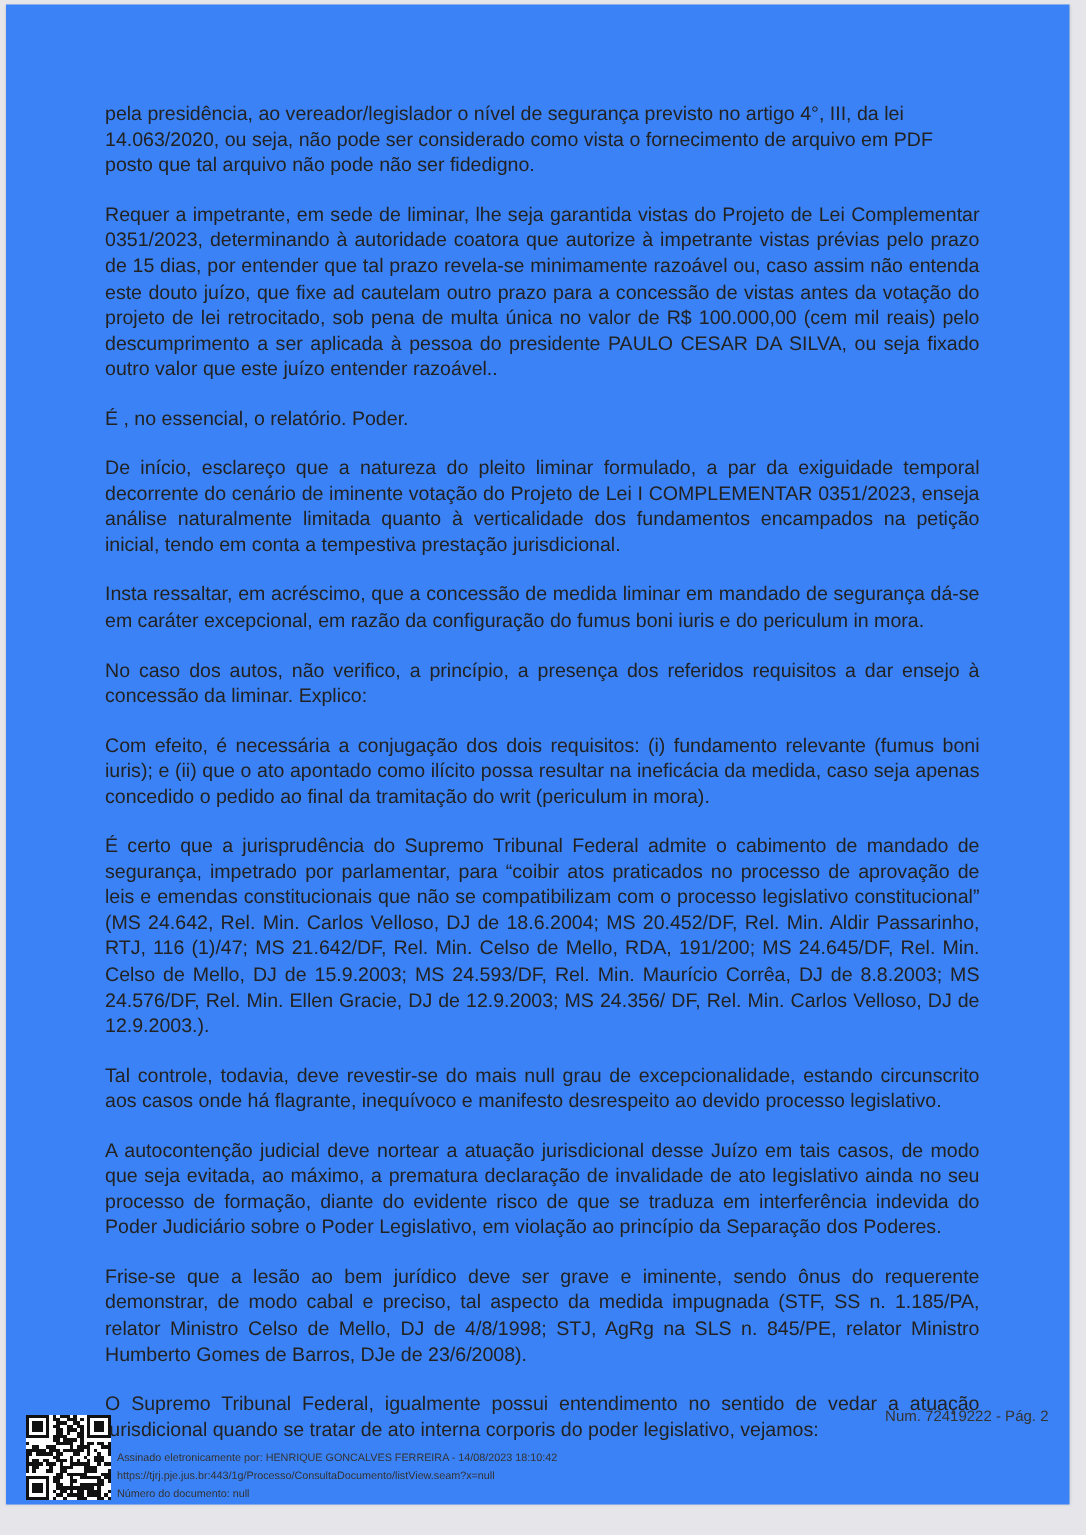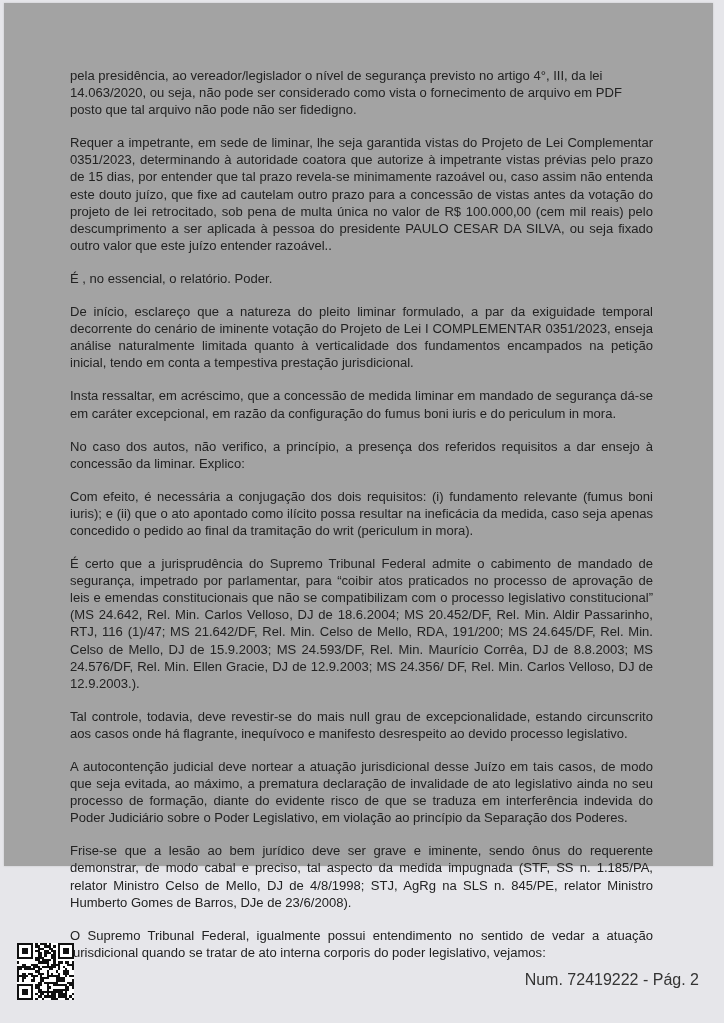--- a/index.html
+++ b/index.html
@@ -12,22 +12,22 @@
     height: 1023px;
     position: relative;
     overflow: hidden;
     font-family: "Liberation Sans", sans-serif;
   }
   .sheet {
     position: absolute;
     left: 4px;
     top: 3px;
     width: 709px;
-    height: 863px;
-    background: #a3a3a3;
+    height: 1000px;
+    background: #3b82f6;
     box-shadow: 0 0 2px rgba(0,0,0,0.15);
   }
   .content {
     position: absolute;
     left: 66px;
     top: 64px;
     width: 583px;
     color: #222222;
     font-size: 13.05px;
     line-height: 17.1px;
@@ -52,22 +52,22 @@
     top: 963px;
     font-size: 7.2px;
     line-height: 12px;
     color: #333333;
     white-space: nowrap;
   }
   .footer-sign div { margin: 0; }
   .footer-page {
     position: absolute;
     right: 14px;
-    top: 968px;
-    font-size: 16px;
+    top: 936px;
+    font-size: 10px;
     color: #333333;
     white-space: nowrap;
   }
 </style>
 </head>
 <body>
 
 <div class="sheet">
   <div class="content">
     <p class="left">pela presidência, ao vereador/legislador o nível de segurança previsto no artigo 4°, III, da lei 14.063/2020, ou seja, não pode ser considerado como vista o fornecimento de arquivo em PDF posto que tal arquivo não pode não ser fidedigno.</p>
@@ -350,15 +350,20 @@
           <rect x="15" y="24" width="1" height="1"></rect>
           <rect x="16" y="24" width="1" height="1"></rect>
           <rect x="17" y="24" width="1" height="1"></rect>
           <rect x="21" y="24" width="1" height="1"></rect>
           <rect x="22" y="24" width="1" height="1"></rect>
           <rect x="24" y="24" width="1" height="1"></rect>
         </g>
     </svg>
   </div>
 
+  <div class="footer-sign">
+    <div>Assinado eletronicamente por: HENRIQUE GONCALVES FERREIRA - 14/08/2023 18:10:42</div>
+    <div>https://tjrj.pje.jus.br:443/1g/Processo/ConsultaDocumento/listView.seam?x=null</div>
+    <div>Número do documento: null</div>
+  </div>
 
   <div class="footer-page">Num. 72419222 - Pág. 2</div>
 </div>
 
 </body></html>

